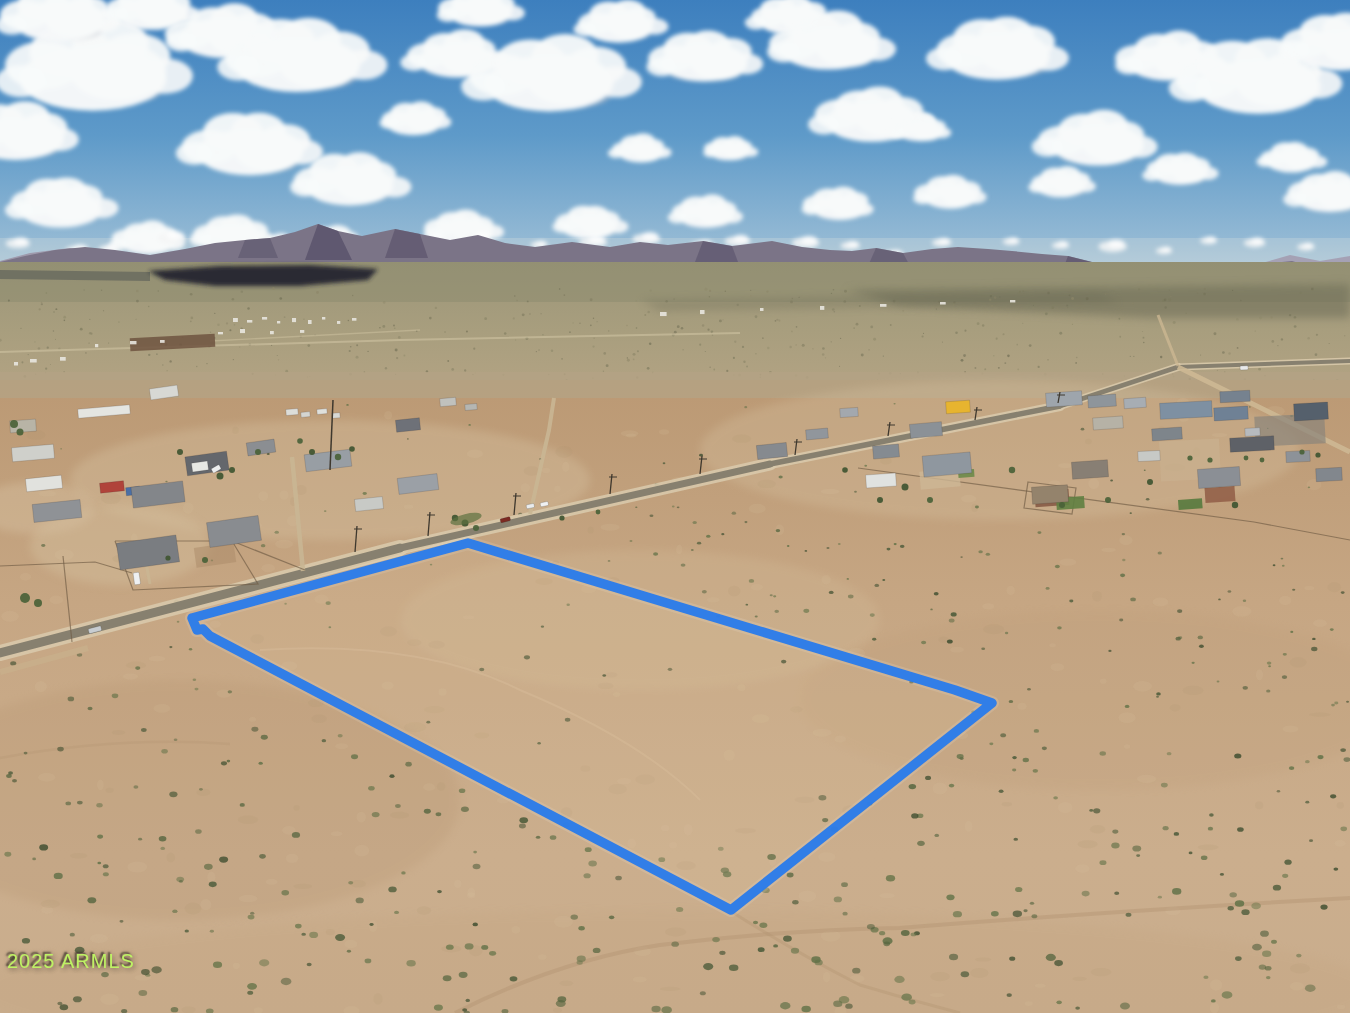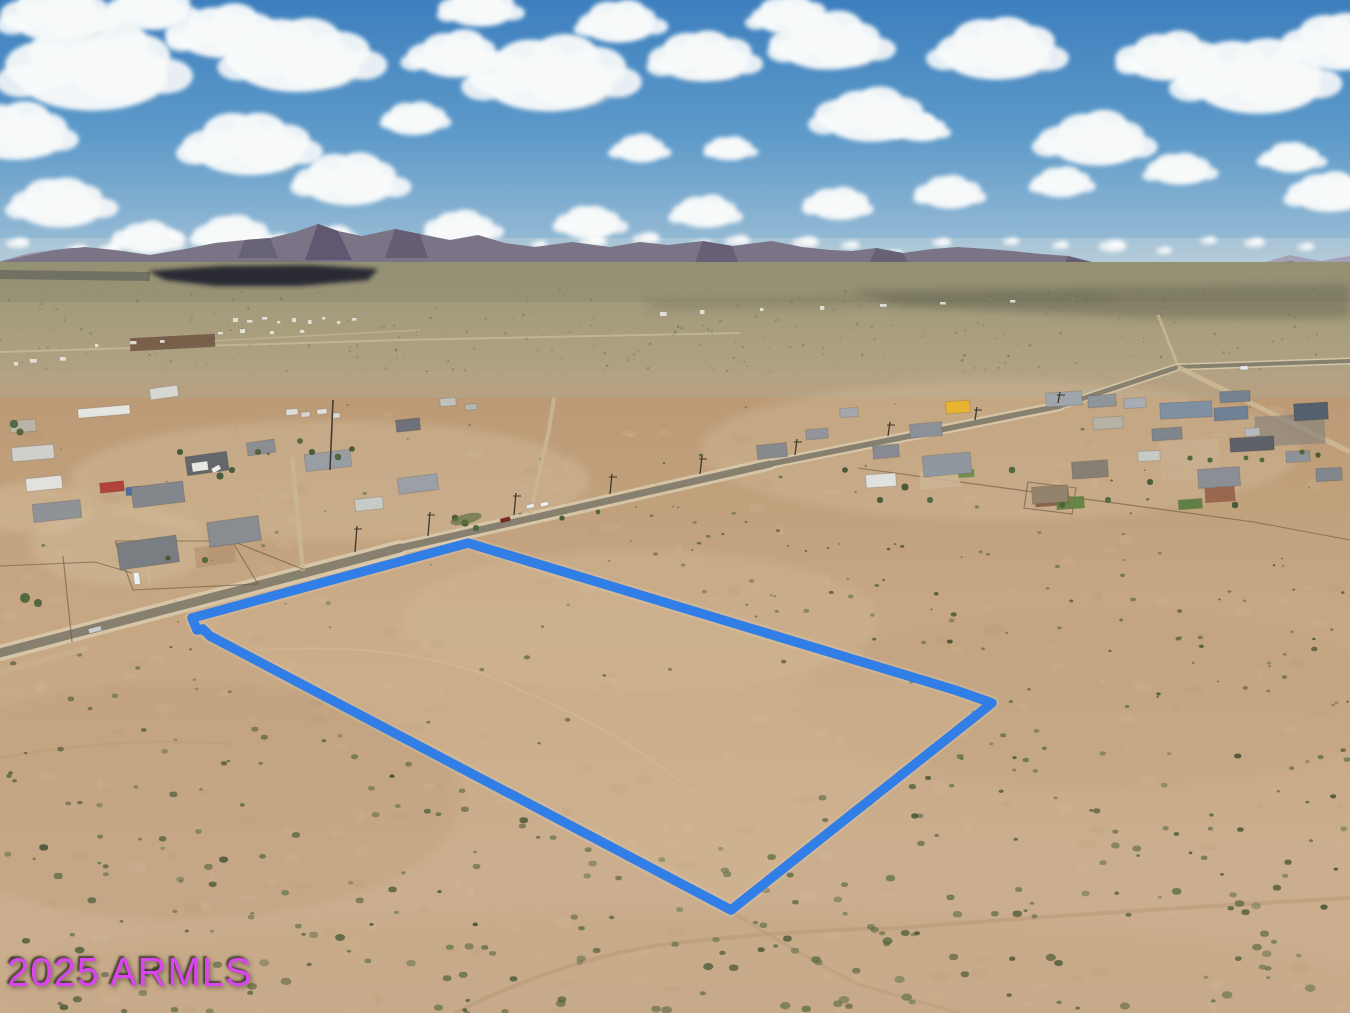--- a/index.html
+++ b/index.html
@@ -6,24 +6,24 @@
   .stage{
     position:relative;
     width:1350px;height:1013px;
     overflow:hidden;
     font-family:"Liberation Sans", sans-serif;
   }
   .stage svg{display:block;position:absolute;left:0;top:0;}
   .watermark{
     position:absolute;
     left:7px;top:950px;
-    font-size:40px;
+    font-size:20px;
     font-weight:400;
     letter-spacing:1px;
-    color:#d946ef;
+    color:#bef264;
     text-shadow:-2px -2px 2px rgba(55,48,38,.85), 2px 2px 4px rgba(55,48,38,.38), 0 0 6px rgba(0,0,0,.25);
     user-select:none;
     white-space:nowrap;
   }
 </style>
 </head>
 <body>
 
 <div class="stage">
   <svg id="scene" width="1350" height="1013" viewBox="0 0 1350 1013" aria-hidden="true">

